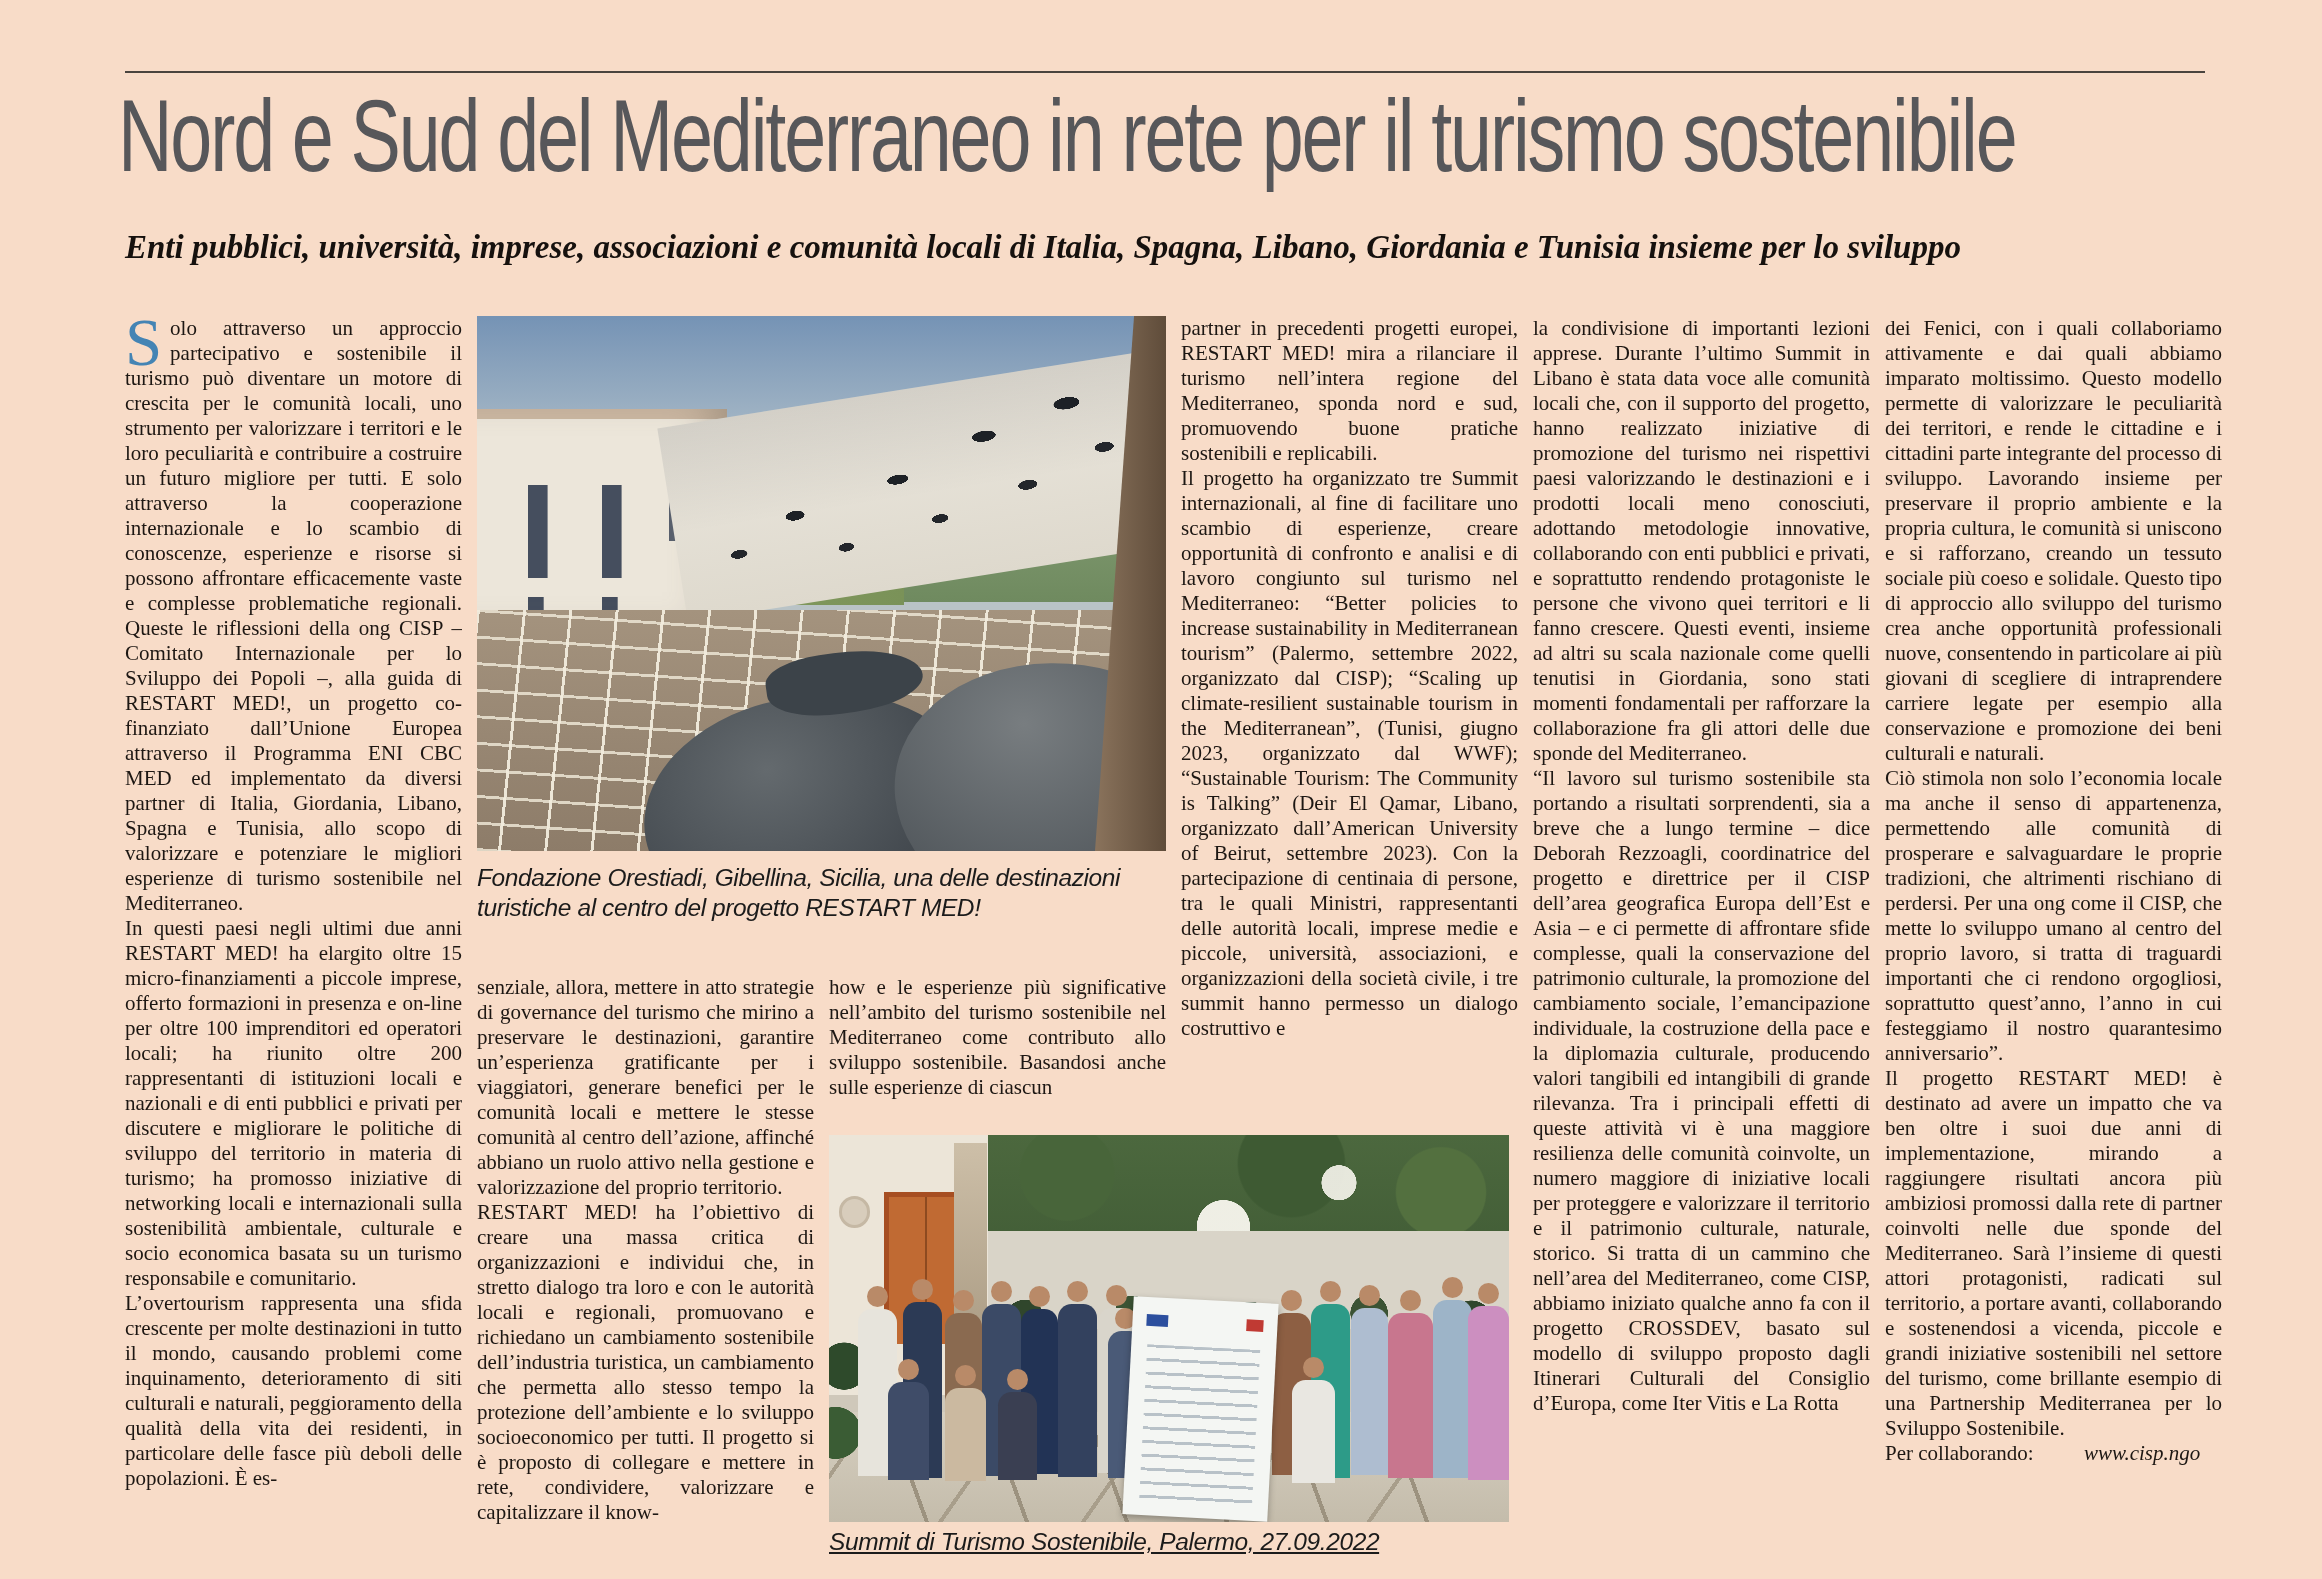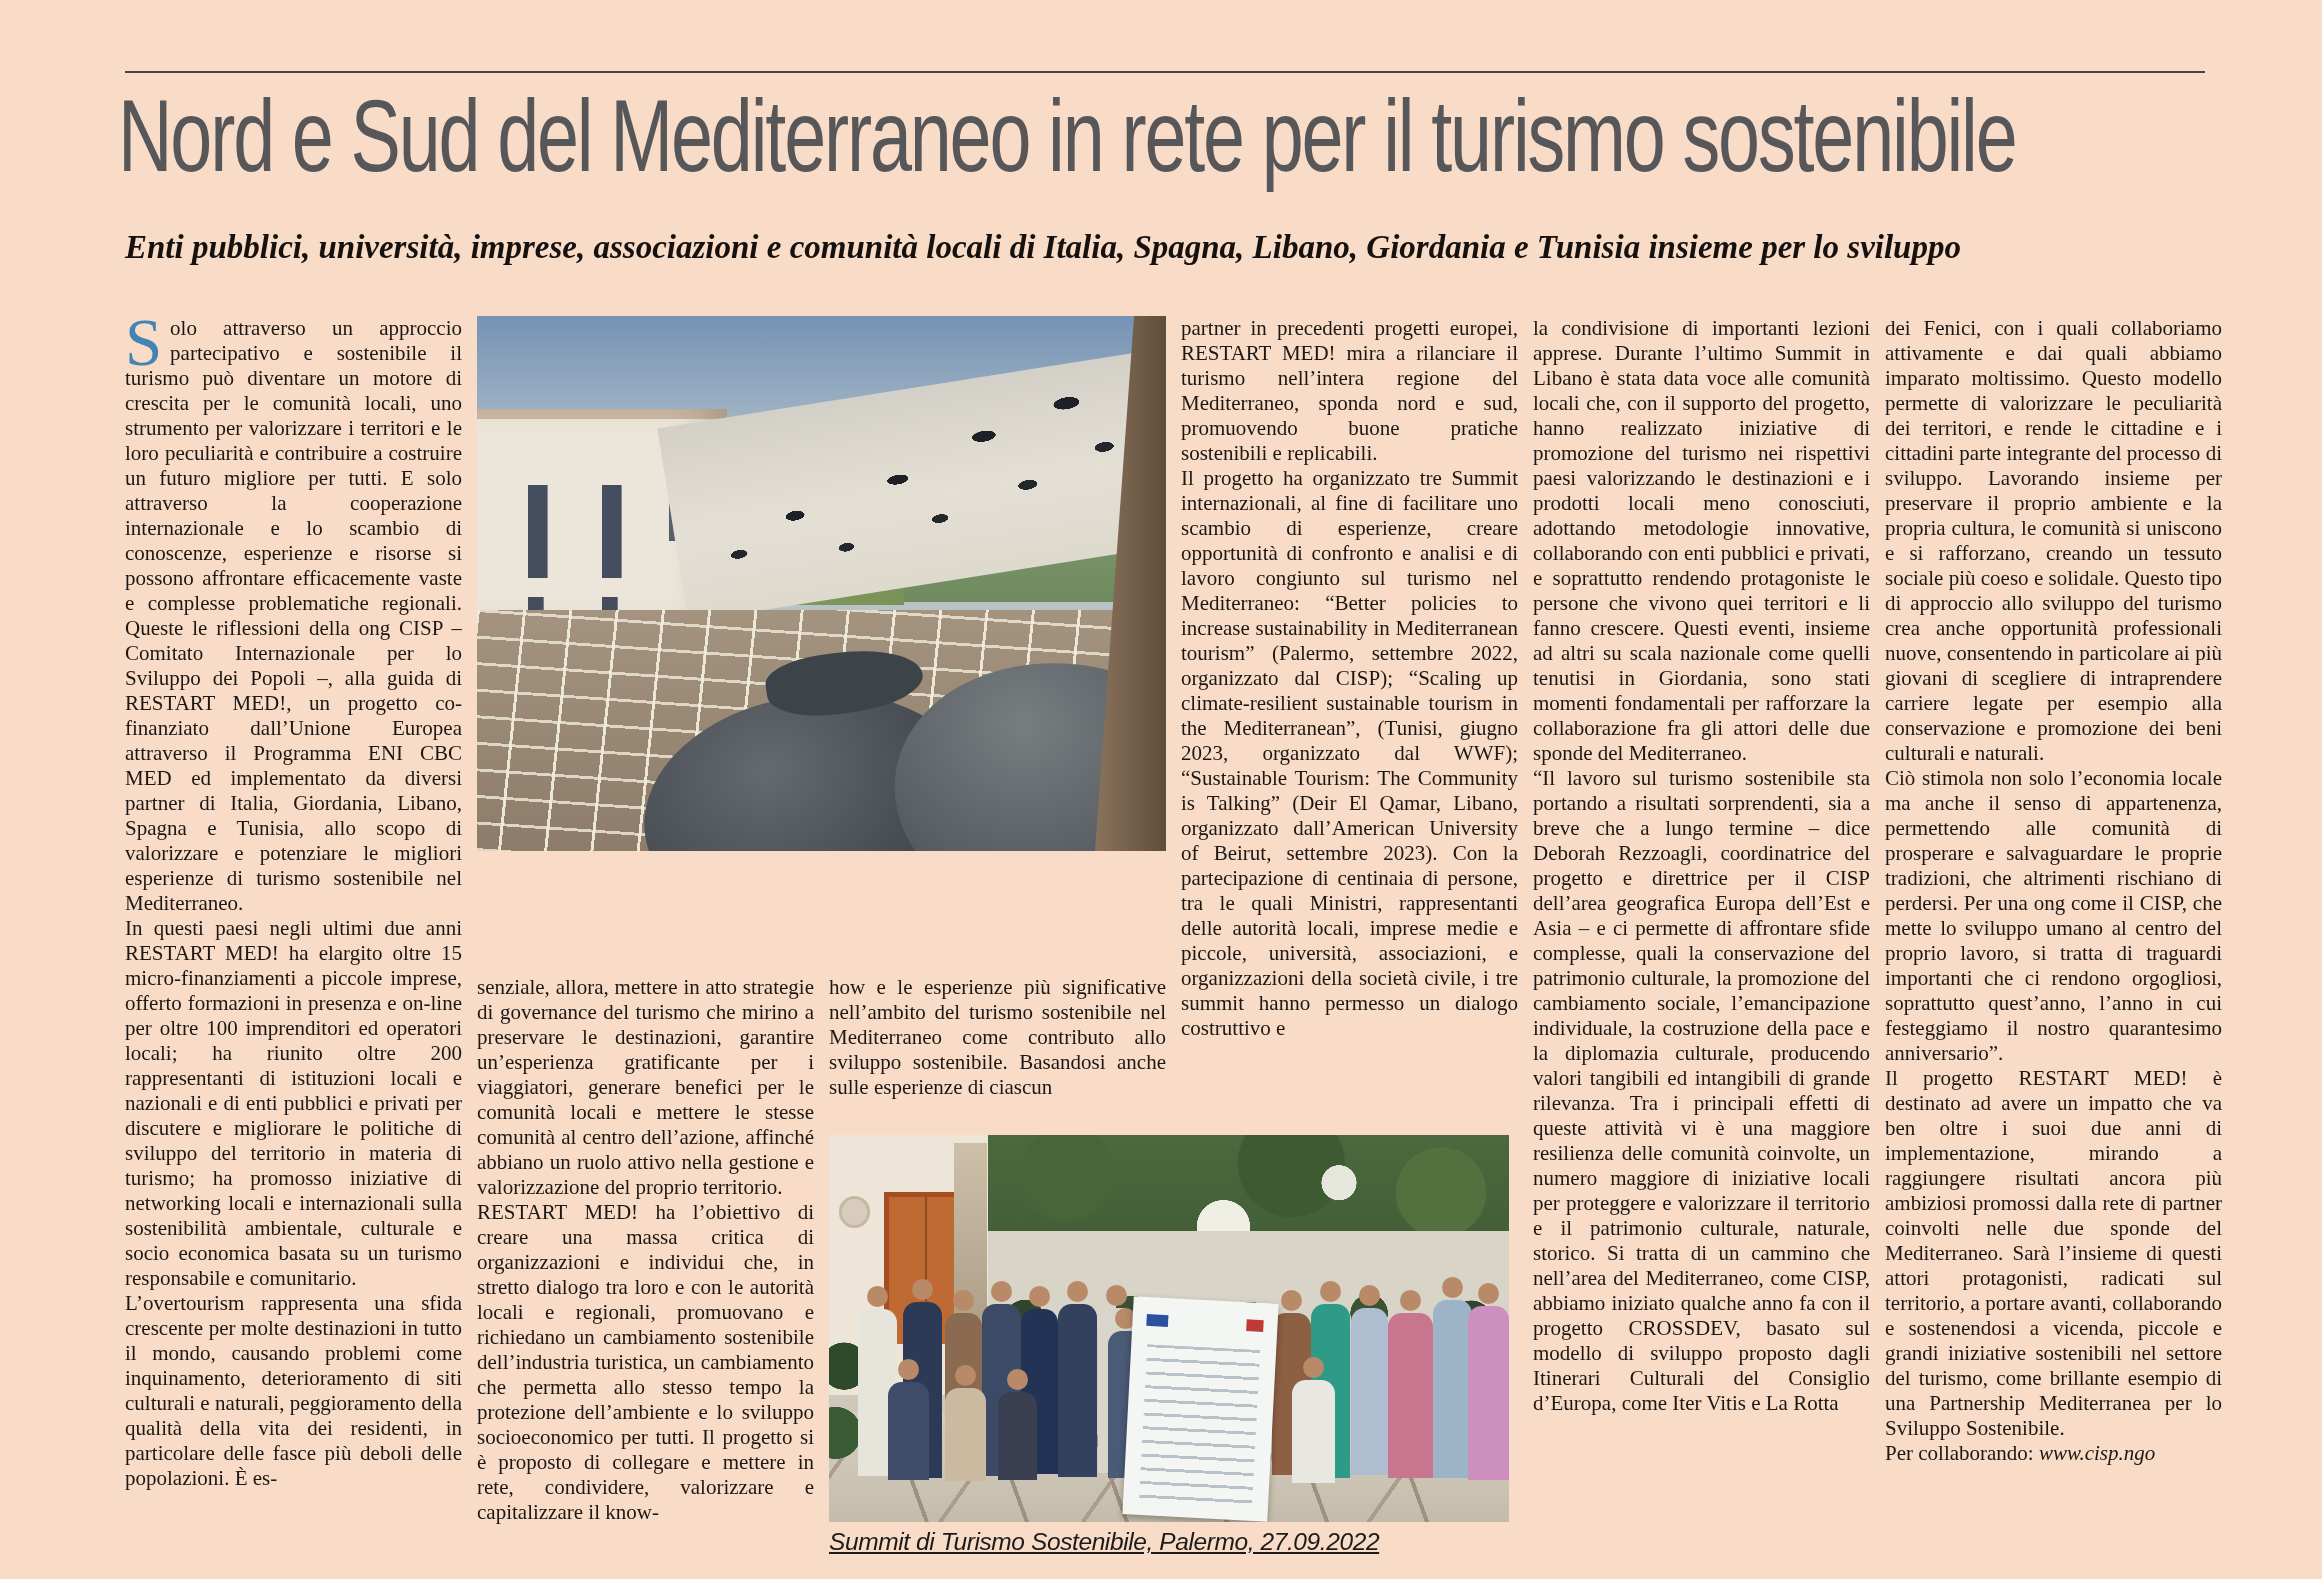--- a/index.html
+++ b/index.html
@@ -28,21 +28,21 @@
        line-height:25px;overflow:hidden;hyphens:manual;}
   .col p{margin:0;}
   #col1{left:125px;height:1257px;}
   #col2{left:477px;top:975px;height:593px;}
   #col3{left:829px;top:975px;height:129px;}
   #col4{left:1181px;height:776px;}
   #col5{left:1533px;height:1257px;}
   #col6{left:1885px;height:1257px;}
   .dropcap{float:left;font-size:67px;line-height:49px;height:47px;padding:2px 7.8px 0 0;
        color:#4484b4;}
-  .url{font-style:italic;}
+  .url{font-style:italic;margin-left:45px;}
 
   
   .caption{position:absolute;font-family:"Liberation Sans",sans-serif;font-style:italic;
        font-size:24.5px;line-height:30px;color:#1b1b1b;letter-spacing:-0.4px;}
   #caption1{left:477px;top:863px;width:686px;}
   #caption2{left:829px;top:1527px;width:686px;text-decoration:underline;}
 
   
   .photo{position:absolute;overflow:hidden;}
   #photo1{left:477px;top:316px;width:689px;height:535px;background:#b9c3c6;}
@@ -166,20 +166,21 @@
     <div class="p1-hills"></div>
     <div class="p1-fields"></div>
     <div class="p1-building"></div>
     <div class="p1-slope"></div>
     <div class="p1-grid"></div>
     <div class="p1-sculpt-a"></div>
     <div class="p1-sculpt-b"></div>
     <div class="p1-sculpt-c"></div>
     <div class="p1-wall"></div>
   </div>
+  <div class="caption" id="caption1">Fondazione Orestiadi, Gibellina, Sicilia, una delle destinazioni turistiche al centro del progetto RESTART MED!</div>
 
   <div class="col" id="col2">
     <p>senziale, allora, mettere in atto strategie di governance del turismo che mirino a preservare le destinazioni, garantire un’esperienza gratificante per i viaggiatori, generare benefici per le comunità locali e mettere le stesse comunità al centro dell’azione, affinché abbiano un ruolo attivo nella gestione e valorizzazione del proprio territorio.</p>
     <p>RESTART MED! ha l’obiettivo di creare una massa critica di organizzazioni e individui che, in stretto dialogo tra loro e con le autorità locali e regionali, promuovano e richiedano un cambiamento sostenibile dell’industria turistica, un cambiamento che permetta allo stesso tempo la protezione dell’ambiente e lo sviluppo socioeconomico per tutti. Il progetto si è proposto di collegare e mettere in rete, condividere, valorizzare e capitalizzare il know-</p>
   </div>
 
   <div class="col" id="col3">
     <p>how e le esperienze più significative nell’ambito del turismo sostenibile nel Mediterraneo come contributo allo sviluppo sostenibile. Basandosi anche sulle esperienze di ciascun</p>
   </div>
 

